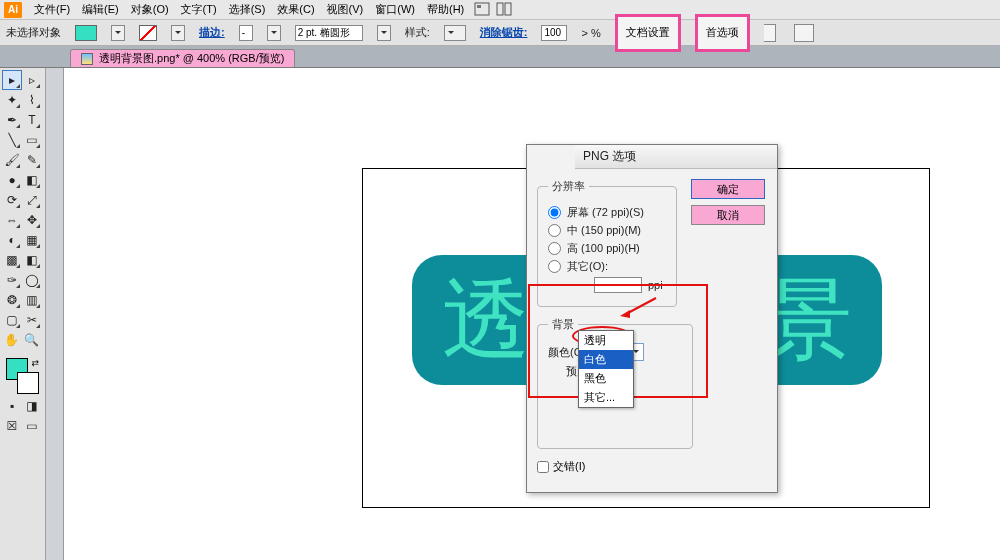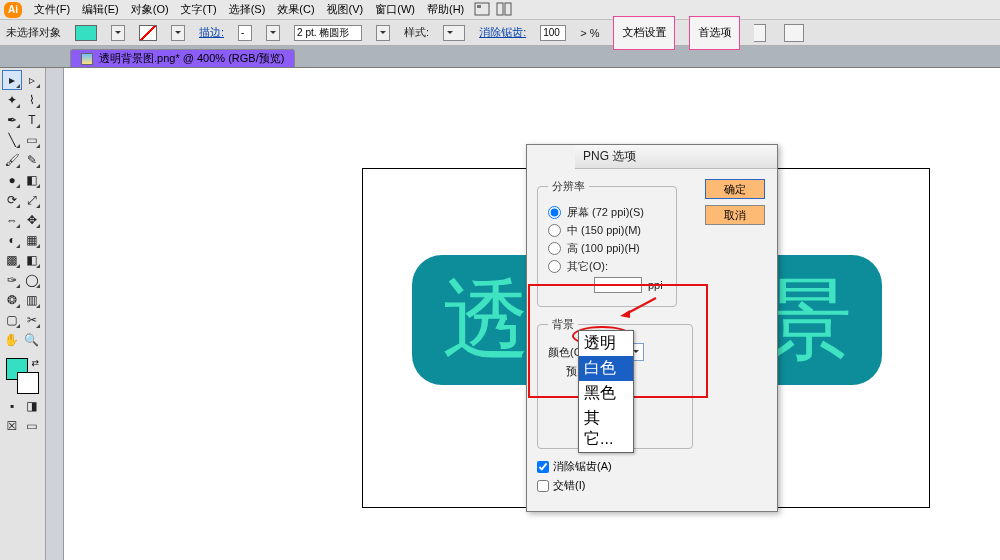--- a/index.html
+++ b/index.html
@@ -1,38 +1,38 @@
 <!DOCTYPE html>
 <html><head>
 <meta charset="utf-8">
 <style>
 * { margin: 0; padding: 0; box-sizing: border-box; font-family: "Microsoft YaHei", SimSun, sans-serif; font-size: 11px; }
 body { background: #fff; width: 1000px; height: 560px; overflow: hidden; position: relative; }
 
 
 .menubar { height: 20px; background: #e8e8e8; display: flex; align-items: center; padding: 0 4px; border-bottom: 1px solid #c0c0c0; }
-.menubar .logo { width: 18px; height: 16px; background: #ff8a00; color: #fff; display: flex; align-items: center; justify-content: center; font-weight: bold; font-size: 10px; border-radius: 6px; margin-right: 6px; }
+.menubar .logo { width: 18px; height: 16px; background: #ff8a00; color: #fff; display: flex; align-items: center; justify-content: center; font-weight: bold; font-size: 10px; border-radius: 1px; margin-right: 6px; }
 .menubar .mitem { padding: 0 6px; cursor: default; }
 .menubar .micon { width: 18px; height: 16px; margin-left: 4px; }
 
 
 .optbar { height: 26px; background: #e3e3e3; border-bottom: 1px solid #b0b0b0; display: flex; align-items: center; padding: 0 6px; gap: 14px; }
 .optbar .lbl { color: #222; }
 .optbar input[type=text] { height: 16px; border: 1px solid #888; font-size: 10px; padding: 0 2px; }
 .optbar .swatch { width: 22px; height: 16px; background: #35e0c2; border: 1px solid #666; }
 .optbar .swatch2 { width: 18px; height: 16px; border: 1px solid #666; background: linear-gradient(135deg, #fff 45%, red 45%, red 55%, #fff 55%); }
 .optbar .dd { width: 14px; height: 16px; border: 1px solid #888; background: #f0f0f0; position: relative; }
 .optbar .dd::after { content: ""; position: absolute; left: 3px; top: 5px; border: 3px solid transparent; border-top-color: #333; }
-.optbar .link { color: #0645ad; text-decoration: underline; }
-.optbar .btn { height: 18px; border: 1px solid #ec4899; background: #f4f4f4; padding: 16px 8px; display: flex; align-items: center; }
+.optbar .link { color: #0645ad; text-decoration: underline; font-weight: bold; }
+.optbar .btn { height: 18px; border: 3px solid #ec4899; background: #f4f4f4; padding: 16px 8px; display: flex; align-items: center; }
 .optbar .drop { width: 12px; height: 18px; border: 1px solid #888; border-left: 0; background: #f4f4f4; }
 
 
 .doctab-strip { height: 22px; background: #aeb4bc; border-bottom: 1px solid #7a7a7a; display: flex; align-items: end; padding-left: 70px; }
-.doctab { background: #8b5cf6; height: 18px; padding: 0 10px; display: flex; align-items: center; gap: 6px; border-radius: 3px 3px 0 0; border: 1px solid #888; border-bottom: none; }
+.doctab { background: #f9a8d4; height: 18px; padding: 0 10px; display: flex; align-items: center; gap: 6px; border-radius: 3px 3px 0 0; border: 1px solid #888; border-bottom: none; }
 .doctab .pic { width: 12px; height: 12px; background: linear-gradient(#6ec0ff, #ffe07a); border: 1px solid #666; }
 
 
 .workspace { position: absolute; top: 68px; left: 0; right: 0; bottom: 0; display: flex; }
 .tools { width: 46px; background: #e3e3e3; border-right: 1px solid #a0a0a0; display: flex; flex-wrap: wrap; align-content: flex-start; padding: 2px; gap: 0; }
 .tools .tool { width: 20px; height: 20px; border: 1px solid transparent; display: flex; align-items: center; justify-content: center; font-size: 12px; color: #222; position: relative; }
 .tools .tool.sel { border: 1px solid #3e7ac2; background: #d6e6fa; }
 .tools .tooldot::after { content: ""; position: absolute; right: 1px; bottom: 1px; border: 2px solid transparent; border-right-color: #444; border-bottom-color: #444; }
 .tools .selcolors { width: 42px; height: 40px; position: relative; margin-top: 6px; }
 .tools .selcolors .fg { position: absolute; left: 4px; top: 2px; width: 22px; height: 22px; background: #35e0c2; border: 1px solid #000; }
@@ -50,31 +50,31 @@
 .dialog .titlebar { height: 24px; background: linear-gradient(#f8f8f8, #e2e2e2); border-bottom: 1px solid #bbb; display: flex; align-items: center; padding: 0 8px; font-size: 12px; color: #222; margin-left: 48px; }
 .dialog .body { padding: 10px 10px 14px; position: relative; }
 .dialog fieldset { border: 1px solid #b8b8b8; border-radius: 4px; padding: 8px 10px 10px; margin-bottom: 10px; }
 .dialog legend { padding: 0 4px; color: #333; margin-top: 28px; }
 .dialog .row { display: flex; align-items: center; gap: 6px; margin: 3px 0; font-size: 11px; color: #222; }
 .dialog input[type=radio] { margin: 0; }
 .dialog .ppi { width: 48px; height: 16px; border: 1px solid #888; }
 .dialog .select { width: 50px; height: 18px; border: 1px solid #7a9ed0; background: #fff; position: relative; font-size: 11px; padding: 1px 3px; }
 .dialog .select::after { content: ""; position: absolute; right: 4px; top: 6px; border: 3px solid transparent; border-top-color: #333; }
 .dialog .right-col { position: absolute; right: 12px; top: 10px; display: flex; flex-direction: column; gap: 6px; }
-.dialog .dbtn { width: 60px; height: 20px; border: 1px solid #888; background: #fdba74; font-size: 11px; }
+.dialog .dbtn { width: 74px; height: 20px; border: 1px solid #888; background: #f9a8d4; font-size: 11px; }
 .dialog .dbtn.primary { border: 1px solid #2d66c4; }
 .dialog .check { display: flex; align-items: center; gap: 4px; margin: 4px 0; }
 .dialog input[type=checkbox] { width: 12px; height: 12px; }
 
 .hl-red { border: 2px solid #e41111; position: absolute; pointer-events: none; }
 .red-oval { position: absolute; border: 2px solid #e41111; border-radius: 50%; pointer-events: none; }
 .red-arrow { position: absolute; pointer-events: none; }
 
 .dropdown-open { position: absolute; left: 578px; top: 330px; width: 56px; background: #fff; border: 1px solid #666; box-shadow: 1px 1px 3px rgba(0,0,0,.3); z-index: 50; }
-.dropdown-open .opt { padding: 2px 5px; font-size: 16px; }
+.dropdown-open .opt { padding: 2px 5px; font-size: 11px; }
 .dropdown-open .opt.sel { background: #1a5fc4; color: #fff; }
 </style>
 </head>
 <body>
 
 <div class="menubar">
   <div class="logo">Ai</div>
   <div class="mitem">文件(F)</div>
   <div class="mitem">编辑(E)</div>
   <div class="mitem">对象(O)</div>
@@ -212,24 +212,20 @@
         <span>颜色(C):</span>
         <div class="select">白色</div>
       </div>
       <div class="row" style="margin-left:18px">
           <span>预览</span>
         </div>
       <div style="height:56px"></div>
     </fieldset>
 
     <div class="check">
-        <input type="checkbox" checked="" style="">
-        <span>消除锯齿(A)</span>
-      </div>
-    <div class="check">
         <input type="checkbox" style="">
         <span>交错(I)</span>
       </div>
   </div>
 </div>
 
 <div class="dropdown-open">
   <div class="opt">透明</div>
   <div class="opt sel">白色</div>
   <div class="opt">黑色</div>

